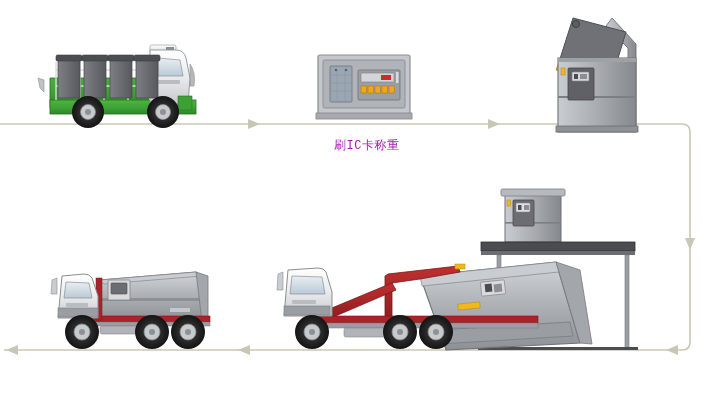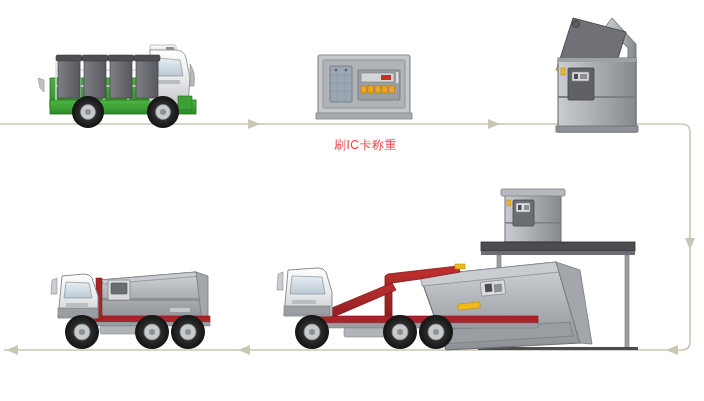--- a/index.html
+++ b/index.html
@@ -12,24 +12,24 @@
     position:relative;
     width:704px;
     height:401px;
     background:#ffffff;
     overflow:hidden;
   }
   #stage svg{display:block;}
   .flow-label{
     position:absolute;
     font-size:12px;
-    color:#ef4444;
+    color:#a21caf;
     letter-spacing:0.5px;
     white-space:nowrap;
-    font-family:Liberation Sans, sans-serif;
+    font-family:Liberation Mono, monospace;
   }
   #label-weigh{
     left:334px;
     top:137px;
   }
 </style>
 </head>
 <body>
 
 <div id="stage">

